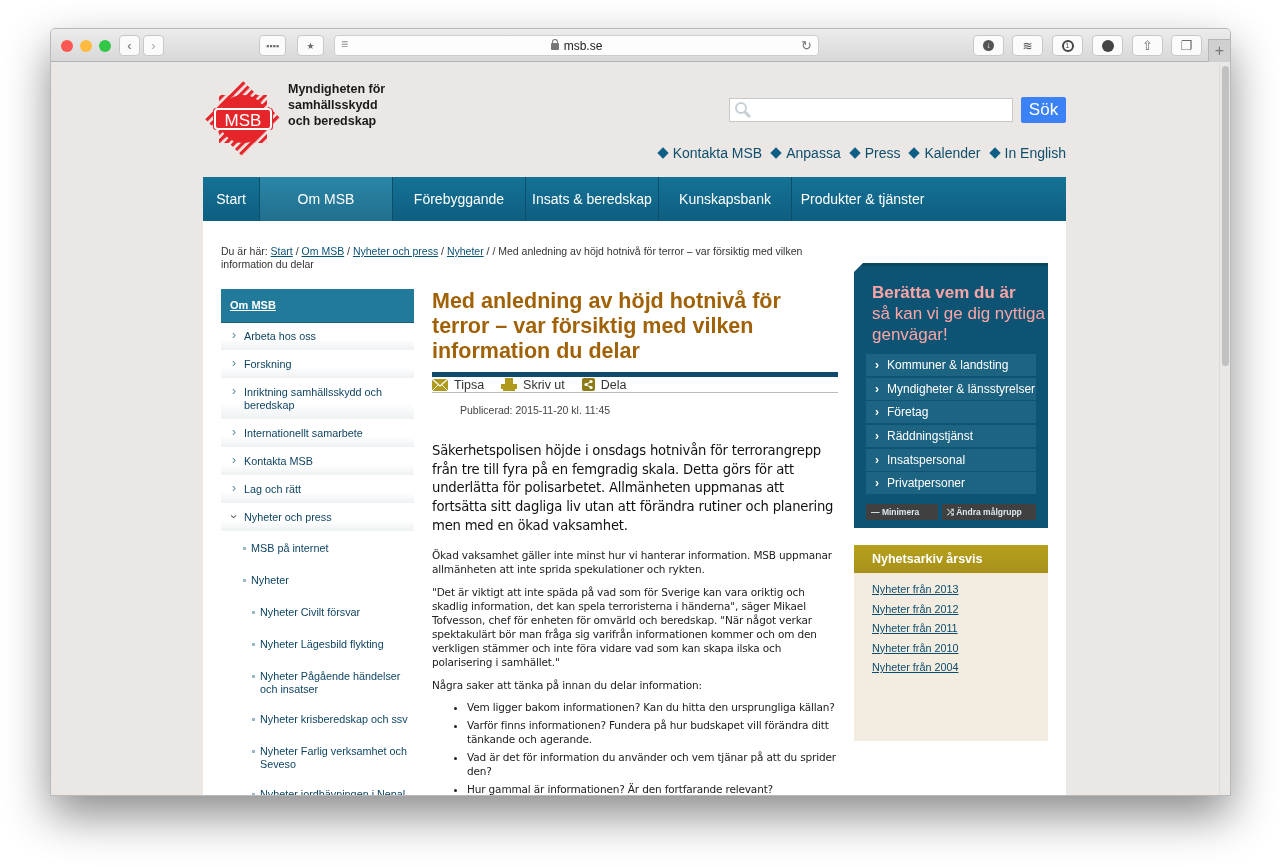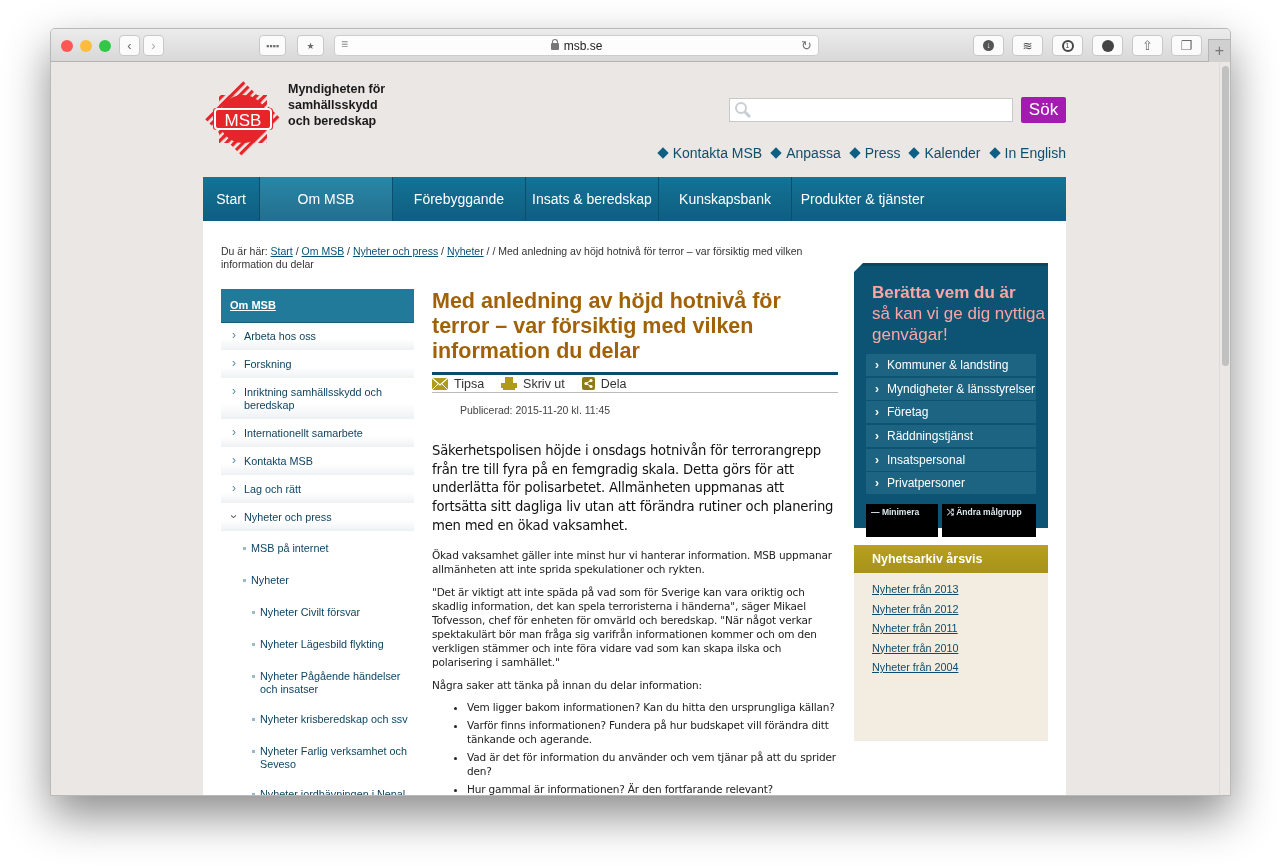--- a/index.html
+++ b/index.html
@@ -22,21 +22,21 @@
   .viewport { position: absolute; left: 0; top: 34px; width: 1170px; height: 734px; background: #ebe7e4; overflow: hidden; }
   .scrollbar { position: absolute; right: 0; top: 34px; width: 11px; height: 734px; background: #ebe7e4; border-left: 1px solid #dcdcdc; }
   .scrollbar .thumb { position: absolute; left: 2px; top: 3px; width: 7px; height: 300px; background: #c1c1c1; border-radius: 4px; }
 
   
   .logo { position: absolute; left: 152px; top: 16px; }
   .logo-text { position: absolute; left: 237px; top: 18px; font-size: 12.5px; font-weight: bold; color: #1a1a1a; line-height: 16px; }
   .search { position: absolute; left: 678px; top: 35px; width: 284px; height: 24px; background: #fff; border: 1px solid #c8c8c8; }
   .search .mag { position: absolute; left: 4px; top: 2px; }
   .search input { border: none; outline: none; width: 250px; height: 22px; margin-left: 24px; font-size: 13px; background: transparent; }
-  .sok { position: absolute; left: 970px; top: 34px; width: 45px; height: 26px; background: #a21caf; color: #fff; font-size: 17px; text-align: center; line-height: 26px; border-radius: 2px; }
+  .sok { position: absolute; left: 970px; top: 34px; width: 45px; height: 26px; background: #3b82f6; color: #fff; font-size: 17px; text-align: center; line-height: 26px; border-radius: 2px; }
   .util { position: absolute; right: 155px; top: 82px; display: flex; gap: 10px; font-size: 14px; color: #0e4f6e; }
   .util a { color: #0e4f6e; text-decoration: none; display: flex; align-items: center; }
   .util .dia { display: inline-block; width: 8px; height: 8px; background: #0e5f85; transform: rotate(45deg); margin-right: 6px; }
 
   
   .mainnav { position: absolute; left: 152px; top: 114px; width: 863px; height: 44px; background: linear-gradient(#147396, #0e5e80); display: flex; }
   .mainnav .nav-item { color: #fff; font-size: 14px; display: flex; align-items: center; justify-content: center; border-right: 1px solid #0b4f6c; text-decoration: none; }
   .mainnav .nav-item.active { background: linear-gradient(#2a86a6, #226f8f); }
 
   
@@ -51,39 +51,39 @@
   .ln-item .chev { position: absolute; left: 11px; top: 6px; color: #55889f; font-size: 12px; }
   .ln-item.open .chev { color: #555; }
   .ln-sub { position: relative; padding: 6px 6px 7px 30px; font-size: 10.8px; color: #0e4462; line-height: 13px; }
   .ln-sub .b { position: absolute; left: 22px; top: 11px; width: 3px; height: 3px; background: #9ab8c8; }
   .ln-sub2 { position: relative; padding: 6px 6px 7px 39px; font-size: 10.8px; color: #0e4462; line-height: 13px; }
   .ln-sub2 .b { position: absolute; left: 31px; top: 11px; width: 3px; height: 3px; background: #9ab8c8; }
 
   
   .article { position: absolute; left: 229px; top: 68px; width: 406px; }
   .article h1 { font-size: 21.5px; line-height: 25px; font-weight: bold; color: #a16207; }
-  .tools { margin-top: 8px; border-top: 3px solid #0c4a6e; border-bottom: 1px solid #bbb; height: 21px; display: flex; align-items: center; gap: 17px; font-size: 12.5px; color: #333; }
+  .tools { margin-top: 8px; border-top: 5px solid #0c4a6e; border-bottom: 1px solid #bbb; height: 21px; display: flex; align-items: center; gap: 17px; font-size: 12.5px; color: #333; }
   .tools .t { display: flex; align-items: center; gap: 6px; }
   .pub { margin-top: 11px; font-size: 10.5px; color: #444; padding-left: 28px; }
   .lead { margin-top: 26px; font-family: "DejaVu Sans", sans-serif; font-size: 13.2px; line-height: 18.7px; color: #111; letter-spacing: -0.2px; }
   .body { font-family: "DejaVu Sans", sans-serif; font-size: 10.5px; line-height: 14px; color: #222; letter-spacing: -0.15px; }
   .body p { margin-top: 9px; }
   .body ul { margin-top: 8px; padding-left: 35px; }
   .body li { margin-bottom: 4px; }
 
   
   .target { position: absolute; left: 651px; top: 42px; width: 194px; height: 265px; background: #0d5374; border-top: 3px solid #0b465f; }
   .target:before { content: ""; position: absolute; left: 0; top: -3px; border-left: 9px solid #fff; border-bottom: 9px solid transparent; }
   .target h2 { position: absolute; left: 18px; top: 16px; color: #fca5a5; font-size: 17px; line-height: 21px; font-weight: normal; }
   .target h2 b { font-weight: bold; }
   .tg-list { position: absolute; left: 12px; top: 88px; width: 170px; }
   .tg-item { height: 22px; margin-bottom: 1.7px; background: #1d6382; color: #fff; font-size: 12px; line-height: 22px; padding-left: 9px; display: flex; align-items: center; }
   .tg-item .ch { margin-right: 8px; font-weight: bold; font-size: 12px; }
   .tg-actions { position: absolute; left: 12px; top: 238px; width: 170px; display: flex; gap: 4px; }
-  .tg-act { height: 33px; background: #000000; color: #dbe8ee; font-size: 8.5px; font-weight: bold; line-height: 16px; padding-left: 5px; }
+  .tg-act { height: 16px; background: #404040; color: #dbe8ee; font-size: 8.5px; font-weight: bold; line-height: 16px; padding-left: 5px; }
 
   .archive { position: absolute; left: 651px; top: 324px; width: 194px; height: 196px; background: #f2ede0; }
   .archive .ah { height: 28px; background: linear-gradient(#b6a11d, #a8911a); color: #fff; font-weight: bold; font-size: 12.5px; line-height: 28px; padding-left: 18px; }
   .archive a { display: block; margin-left: 18px; margin-top: 7.5px; font-size: 10.8px; color: #0e4c6d; text-decoration: underline; }
 </style>
 </head>
 <body>
 
 <div class="window">
   <div class="toolbar">

